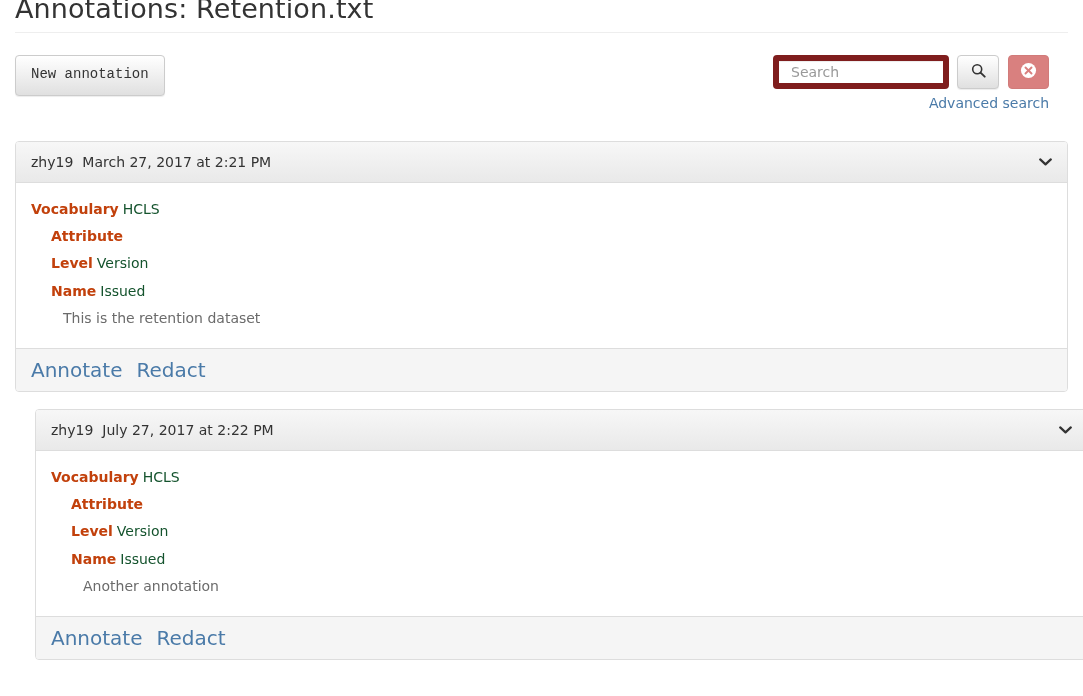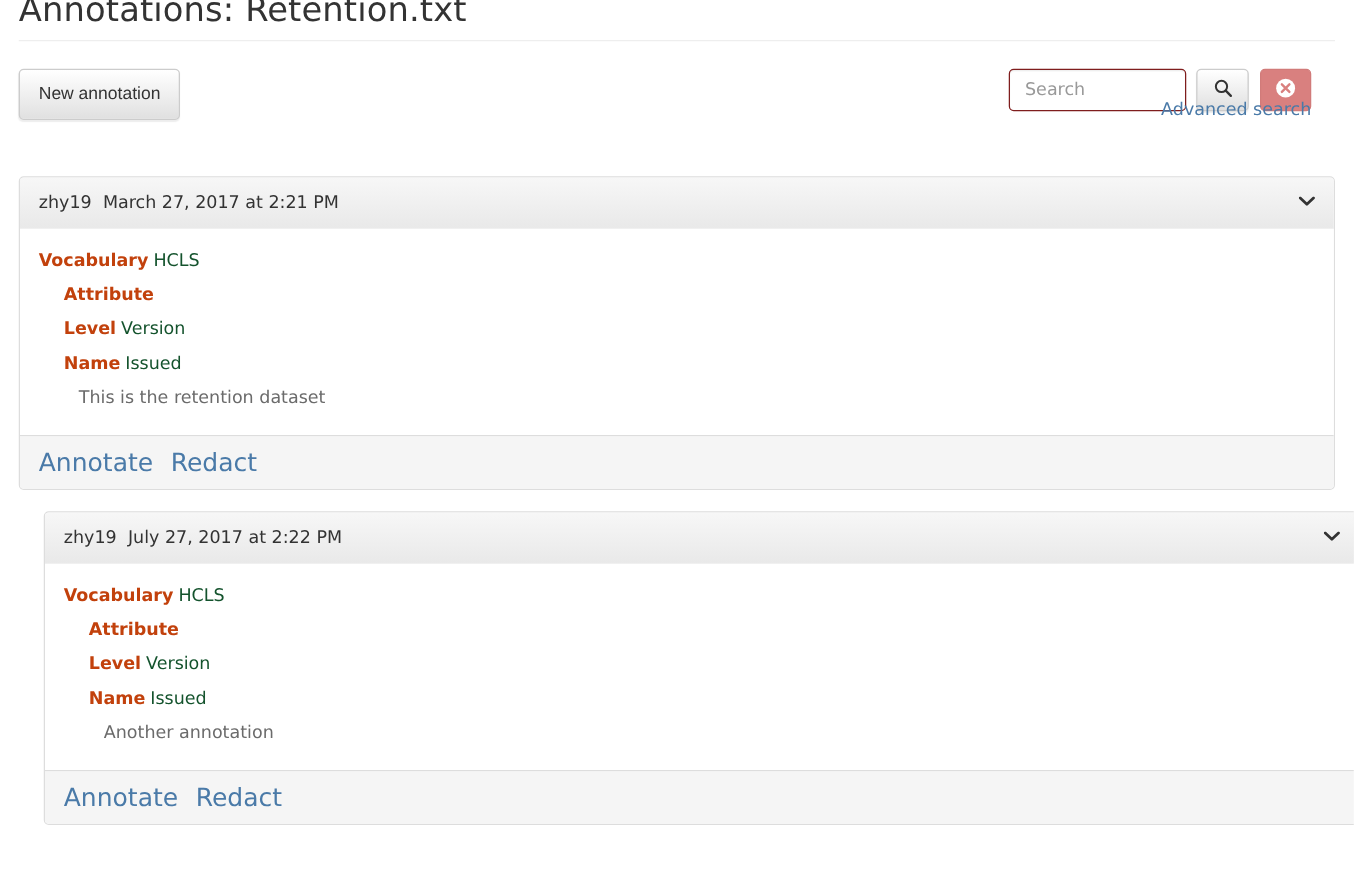--- a/index.html
+++ b/index.html
@@ -59,42 +59,42 @@
     display: inline-block;
     padding: 9px 15px 10px 15px;
     font-size: 14px;
     line-height: 1.42;
     color: #333333;
     background-color: #f5f5f5;
     background-image: linear-gradient(to bottom, #ffffff 0%, #e0e0e0 100%);
     border: 1px solid #cccccc;
     border-radius: 4px;
     cursor: pointer;
-    font-family: Liberation Sans, sans-serif;
+    font-family: Liberation Mono, monospace;
     text-align: right;
     box-shadow: inset 0 1px 0 rgba(255,255,255,.15), 0 1px 1px rgba(0,0,0,.075);
   }
 
   .search-group {
     position: absolute;
     right: 19px;
     top: 0;
     display: flex;
     align-items: stretch;
   }
   .search-input {
-    width: 142px;
+    width: 176px;
     height: 34px;
     padding: 6px 12px;
     font-size: 14px;
     font-family: inherit;
     line-height: 1.42;
     color: #555555;
     background-color: #ffffff;
-    border: 1px solid #7f1d1d;
+    border: 6px solid #7f1d1d;
     border-radius: 4px;
     box-shadow: inset 0 1px 1px rgba(0,0,0,.075);
     outline: none;
   }
   .search-input::placeholder { color: #999999; opacity: 1; }
 
   .btn-search {
     width: 42px;
     height: 34px;
     margin-left: 8px;
@@ -119,21 +119,21 @@
     display: flex;
     align-items: center;
     justify-content: center;
     cursor: pointer;
     padding: 0;
   }
 
   .advanced-search {
     position: absolute;
     right: 19px;
-    top: 25px;
+    top: 40px;
     font-size: 14px;
     color: #4a7aa8;
     text-decoration: none;
   }
 
   
   .cards {
     position: relative;
     margin-top: 24px;
   }

